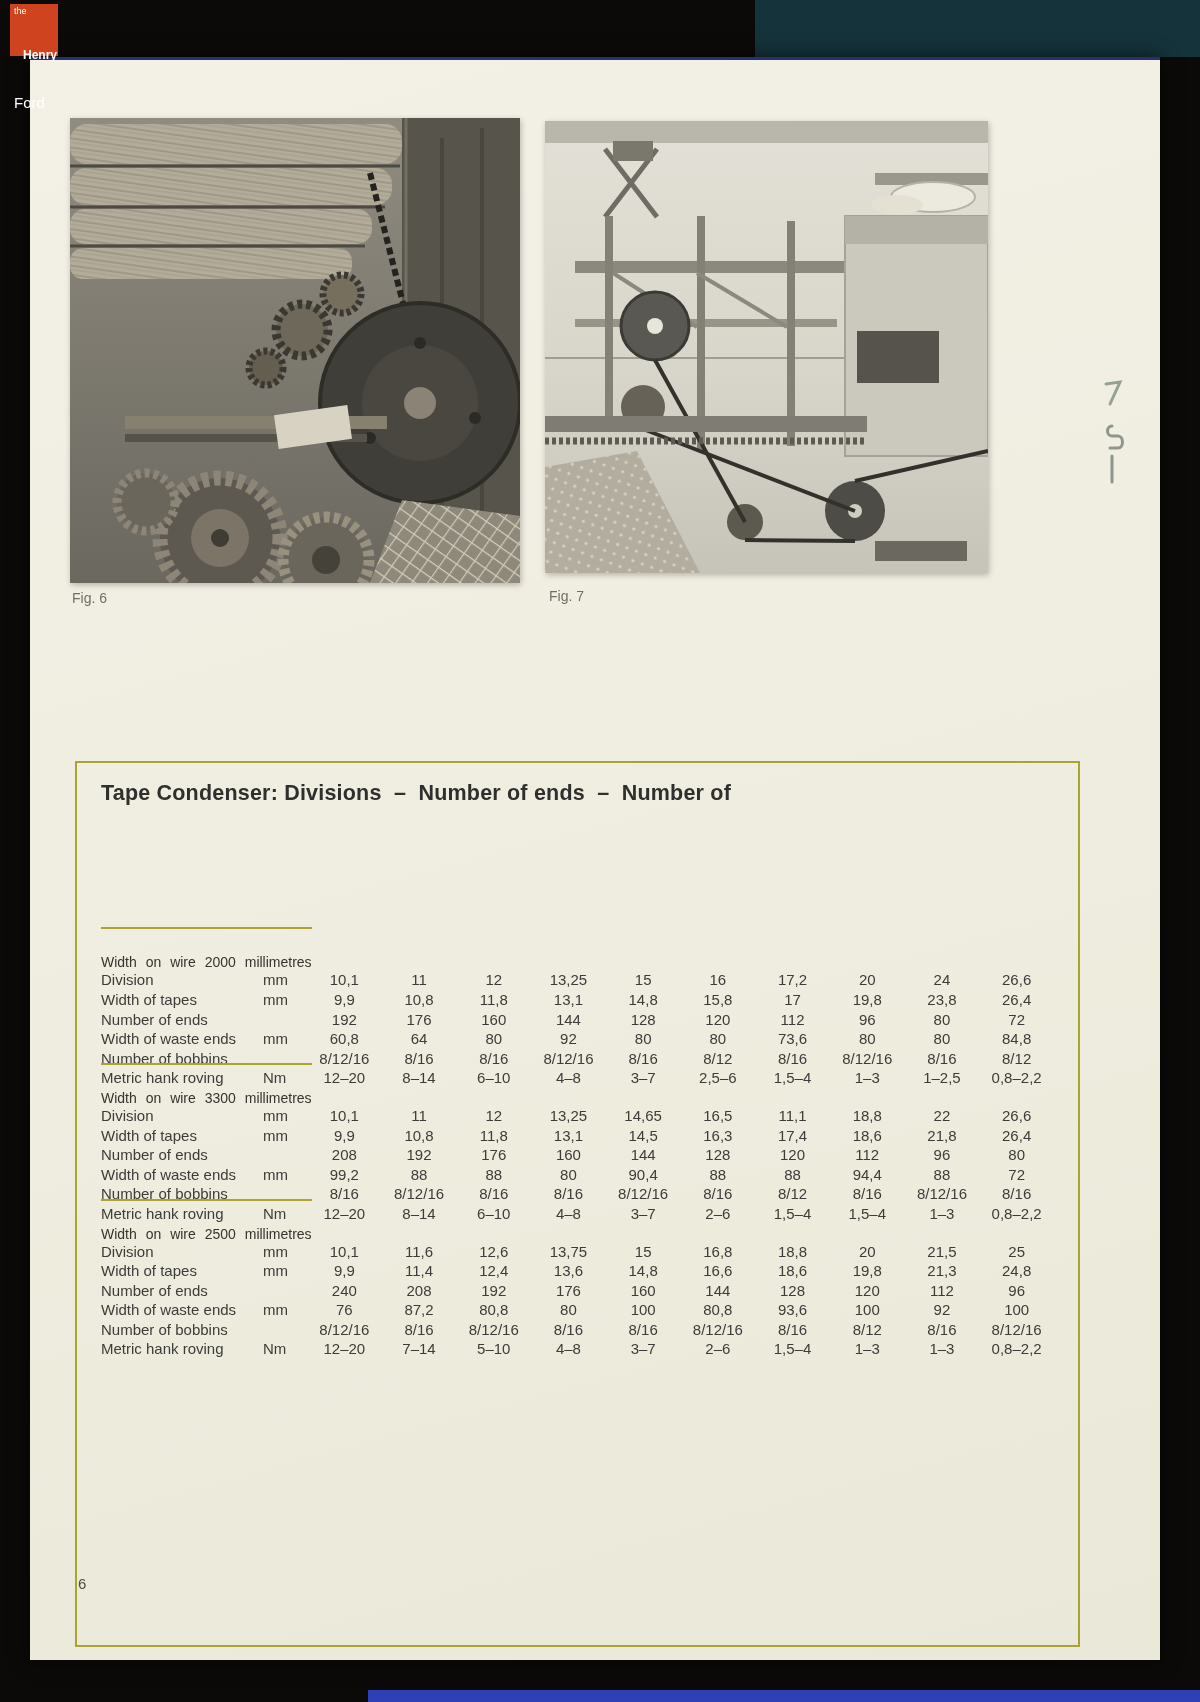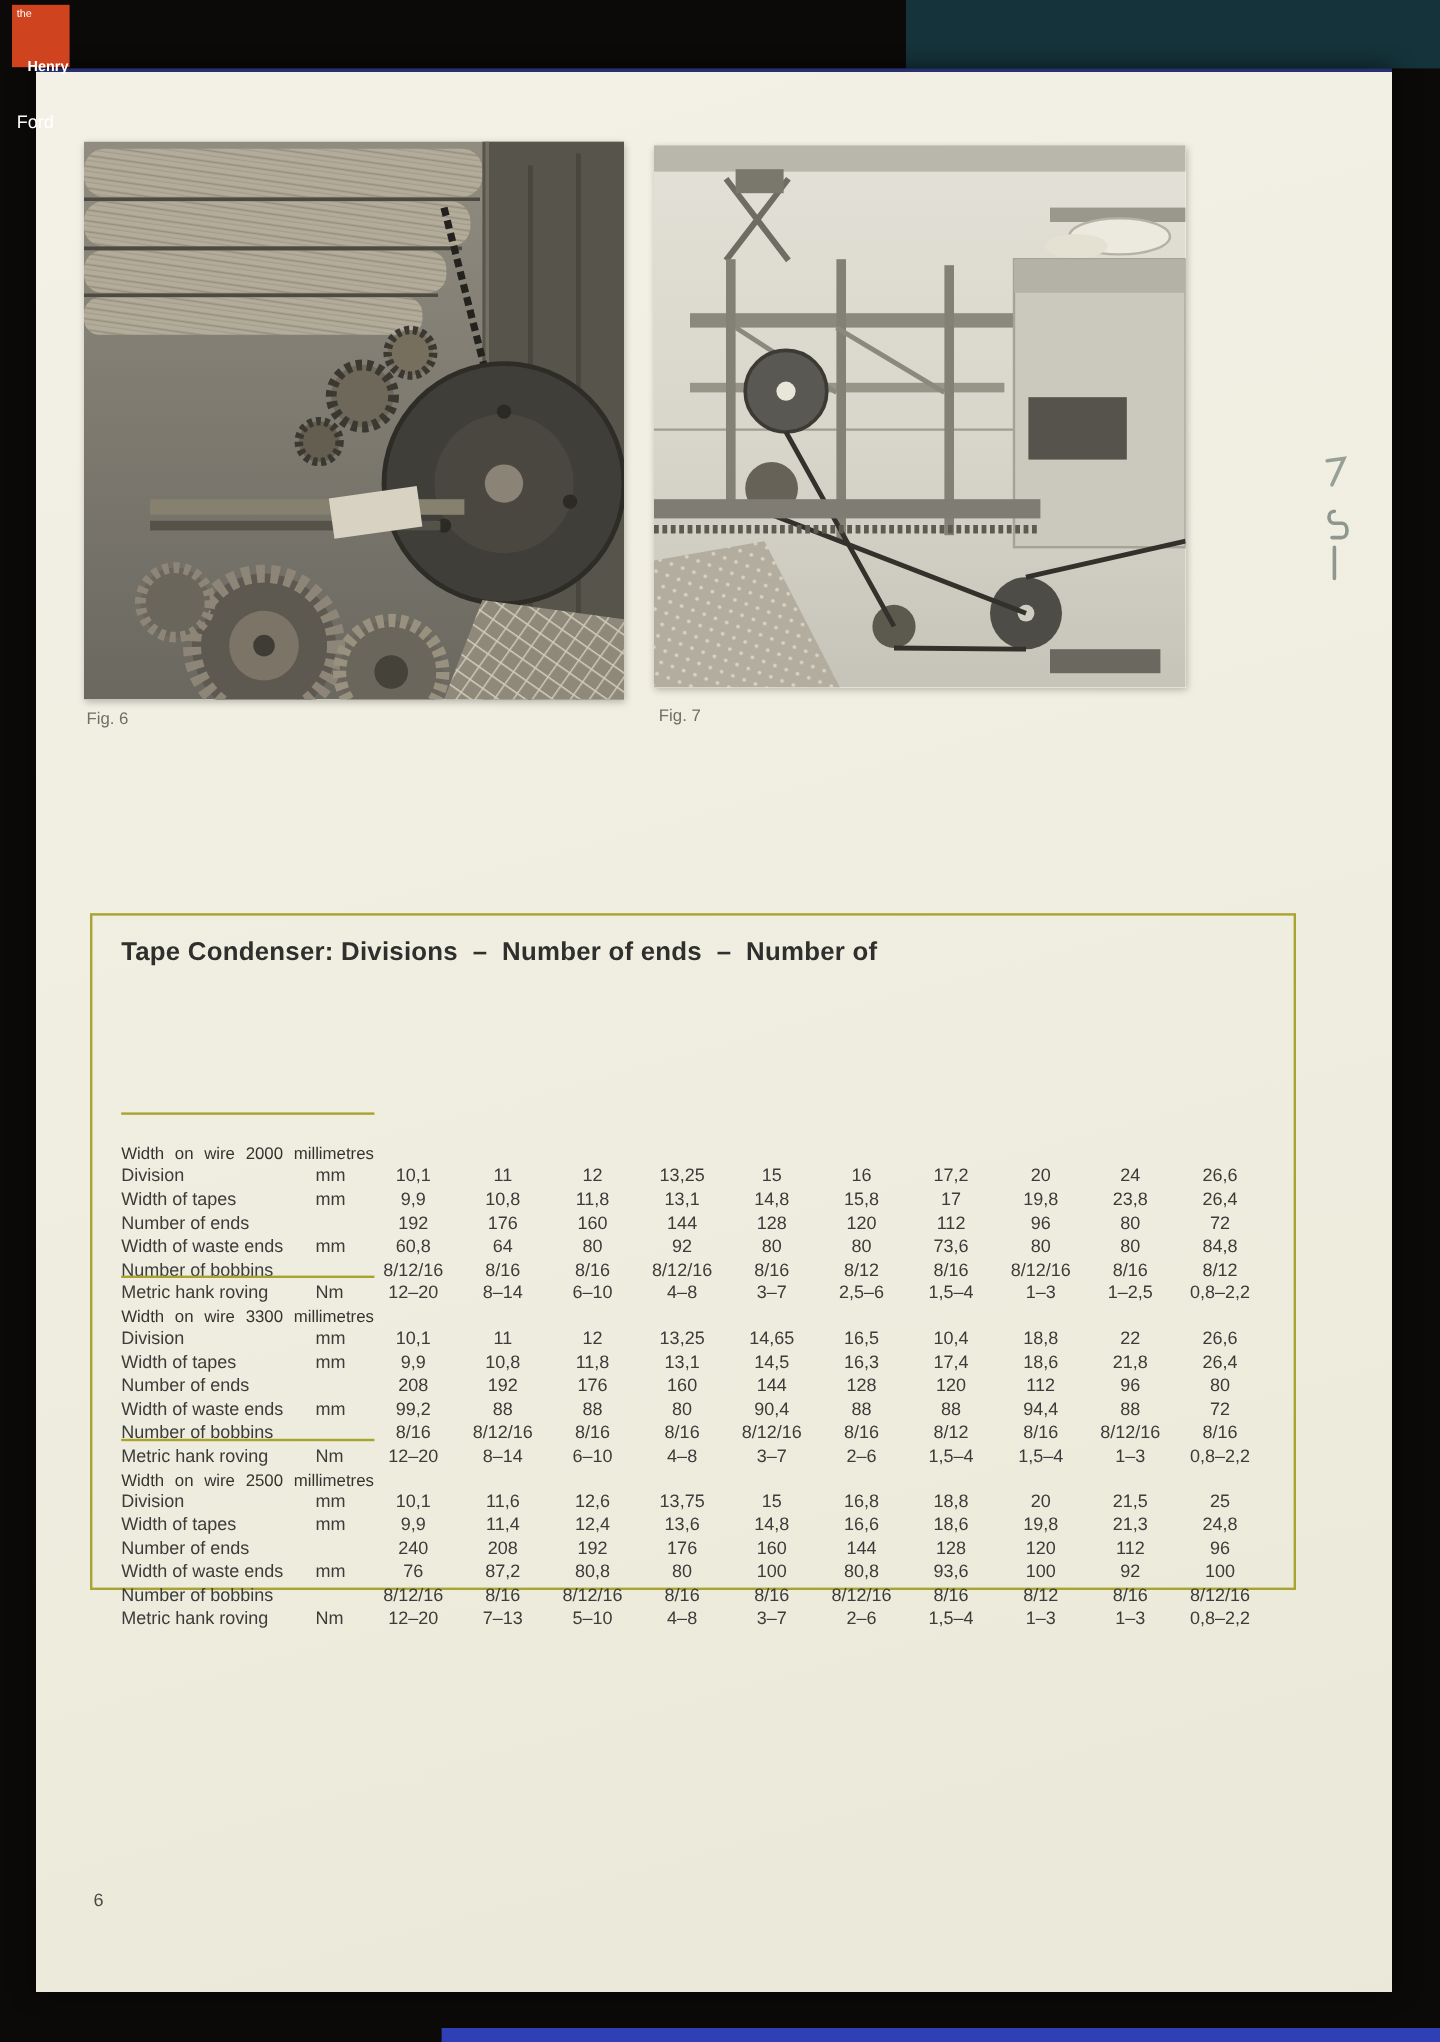--- a/index.html
+++ b/index.html
@@ -17,21 +17,21 @@
   .logo .l3{font-size:15px;font-weight:normal;margin-top:2px;}
   
   .photo{position:absolute;margin:0;padding:0;box-shadow:1px 2px 6px rgba(0,0,0,.25);}
   .photo svg{display:block;}
   .photo-6{left:40px;top:58px;width:450px;height:465px;}
   .photo-7{left:515px;top:61px;width:443px;height:452px;}
   .caption{position:absolute;font-size:14px;color:#6f6f68;}
   .cap6{left:42px;top:530px;}
   .cap7{left:519px;top:528px;}
   
-  .table-box{position:absolute;left:45px;top:701px;width:1005px;height:564px;
+  .table-box{position:absolute;left:45px;top:701px;width:1005px;height:886px;
              border:2px solid #a9a432;box-sizing:border-box;padding:16px 24px 0 24px;}
   .title{margin:0 0 146px 0;font-size:21.5px;font-weight:bold;color:#2f2f2d;line-height:1.32;
          letter-spacing:.2px;}
   .title span{display:block;white-space:pre-wrap;}
   .section{border-top:2px solid #a9a432;padding:24px 0 19px 0;}
   .section + .section{border-top-width:2px;}
   .sec-heading{font-size:14px;font-weight:normal;color:#34342f;word-spacing:5px;margin-bottom:6px;}
   .trow{display:grid;grid-template-columns:162px 44px repeat(10,1fr);align-items:baseline;
         height:19.6px;font-size:15px;color:#3c3c3a;}
   .tlabel{text-align:left;}
@@ -234,21 +234,21 @@
               <span class="tcell">0,8–2,2</span>
             </div></span><span class="section"><span class="sec-heading">Width on wire 3300 millimetres</span><div class="trow">
               <span class="tlabel">Division</span>
               <span class="tunit">mm</span>
               <span class="tcell">10,1</span>
               <span class="tcell">11</span>
               <span class="tcell">12</span>
               <span class="tcell">13,25</span>
               <span class="tcell">14,65</span>
               <span class="tcell">16,5</span>
-              <span class="tcell">10,4</span>
+              <span class="tcell">11,1</span>
               <span class="tcell">18,8</span>
               <span class="tcell">22</span>
               <span class="tcell">26,6</span>
             </div><div class="trow">
               <span class="tlabel">Width of tapes</span>
               <span class="tunit">mm</span>
               <span class="tcell">9,9</span>
               <span class="tcell">10,8</span>
               <span class="tcell">11,8</span>
               <span class="tcell">13,1</span>
@@ -372,21 +372,21 @@
               <span class="tcell">8/16</span>
               <span class="tcell">8/12/16</span>
               <span class="tcell">8/16</span>
               <span class="tcell">8/12</span>
               <span class="tcell">8/16</span>
               <span class="tcell">8/12/16</span>
             </div><div class="trow">
               <span class="tlabel">Metric hank roving</span>
               <span class="tunit">Nm</span>
               <span class="tcell">12–20</span>
-              <span class="tcell">7–13</span>
+              <span class="tcell">7–14</span>
               <span class="tcell">5–10</span>
               <span class="tcell">4–8</span>
               <span class="tcell">3–7</span>
               <span class="tcell">2–6</span>
               <span class="tcell">1,5–4</span>
               <span class="tcell">1–3</span>
               <span class="tcell">1–3</span>
               <span class="tcell">0,8–2,2</span>
             </div></span></div>
     </section>

